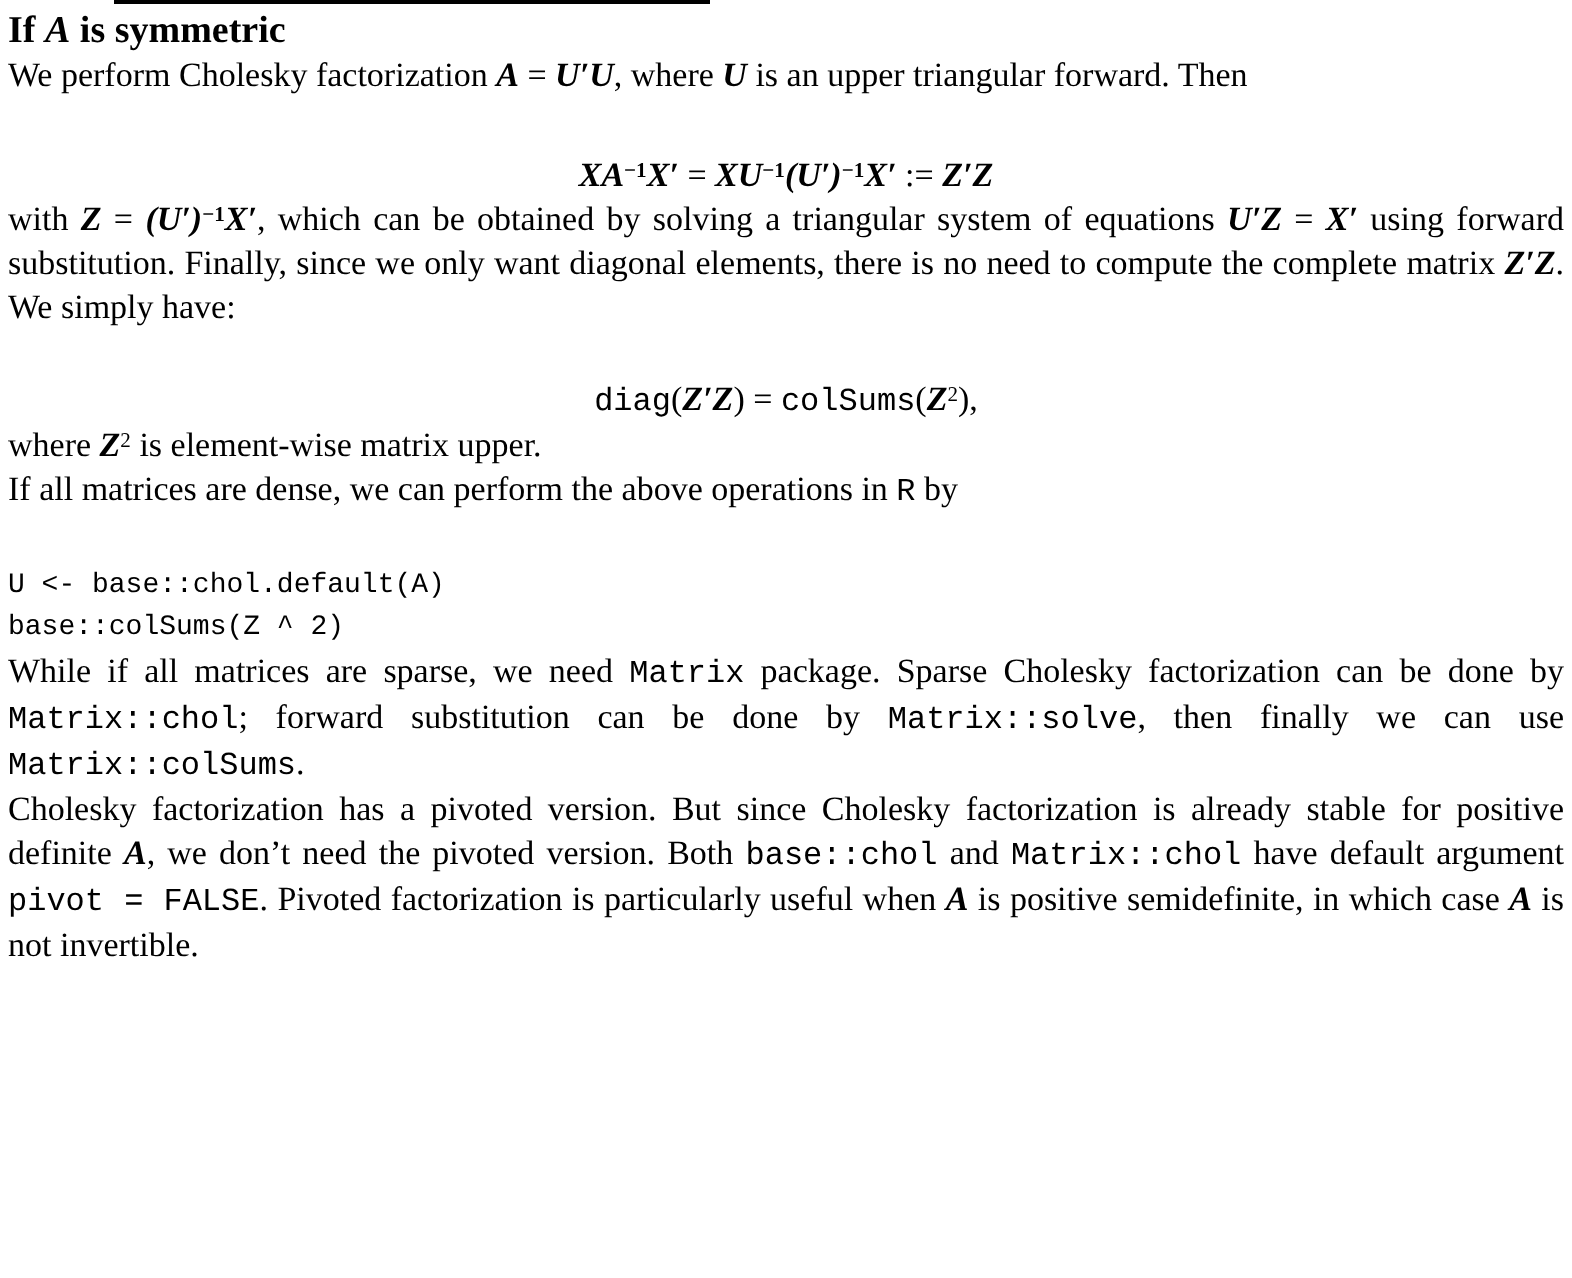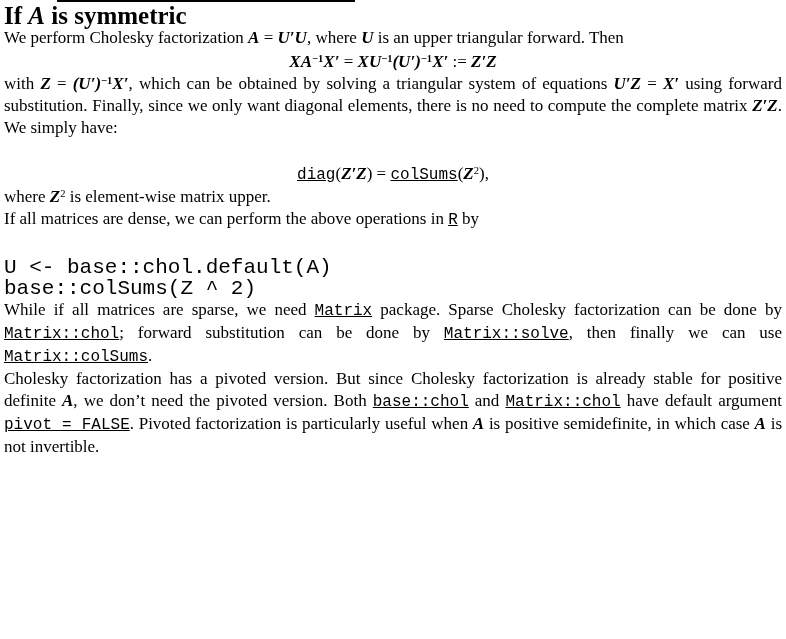--- a/index.html
+++ b/index.html
@@ -22,58 +22,57 @@
   }
   .crop-bar {
     position: absolute;
     left: 57px;
     top: 0;
     width: 298px;
     height: 2px;
     background: #000000;
   }
   h1.heading {
-    font-size: 25px;
+    font-size: 19px;
     line-height: 22px;
     font-weight: bold;
     margin: 5px 0 0 0;
   }
   p.body-par {
     margin: 0;
     text-align: justify;
   }
   .p1 { margin-top: 31px; }
   .p2 { margin-top: 20px; }
   .p3 { margin-top: 14px; }
   .p4 { margin-top: 30px; }
   .p5 { margin-top: 24px; }
   .p6 { margin-top: 33px; }
   .eq {
     text-align: center;
     margin: 0;
   }
-  .eq1 { margin-top: 2px; }
+  .eq1 { margin-top: 28px; }
   .eq2 { margin-top: 24px; }
   .code-block {
     margin-top: 26px;
     font-family: "Liberation Mono", "DejaVu Sans Mono", monospace;
-    font-size: 21px;
+    font-size: 14px;
     line-height: 21px;
     white-space: pre;
   }
   
   .seg-t { }
   .seg-m {
     font-weight: bold;
     font-style: italic;
   }
   .seg-c {
     font-family: "Liberation Mono", "DejaVu Sans Mono", monospace;
     font-size: 16px;
-    text-decoration: underline;
   }
   sup.seg-s, sup.seg-S {
     font-size: 0.62em;
     line-height: 0;
     vertical-align: 0.45em;
     font-style: normal;
   }
   sup.seg-s { font-weight: normal; }
   sup.seg-S { font-weight: bold; }
 </style>

